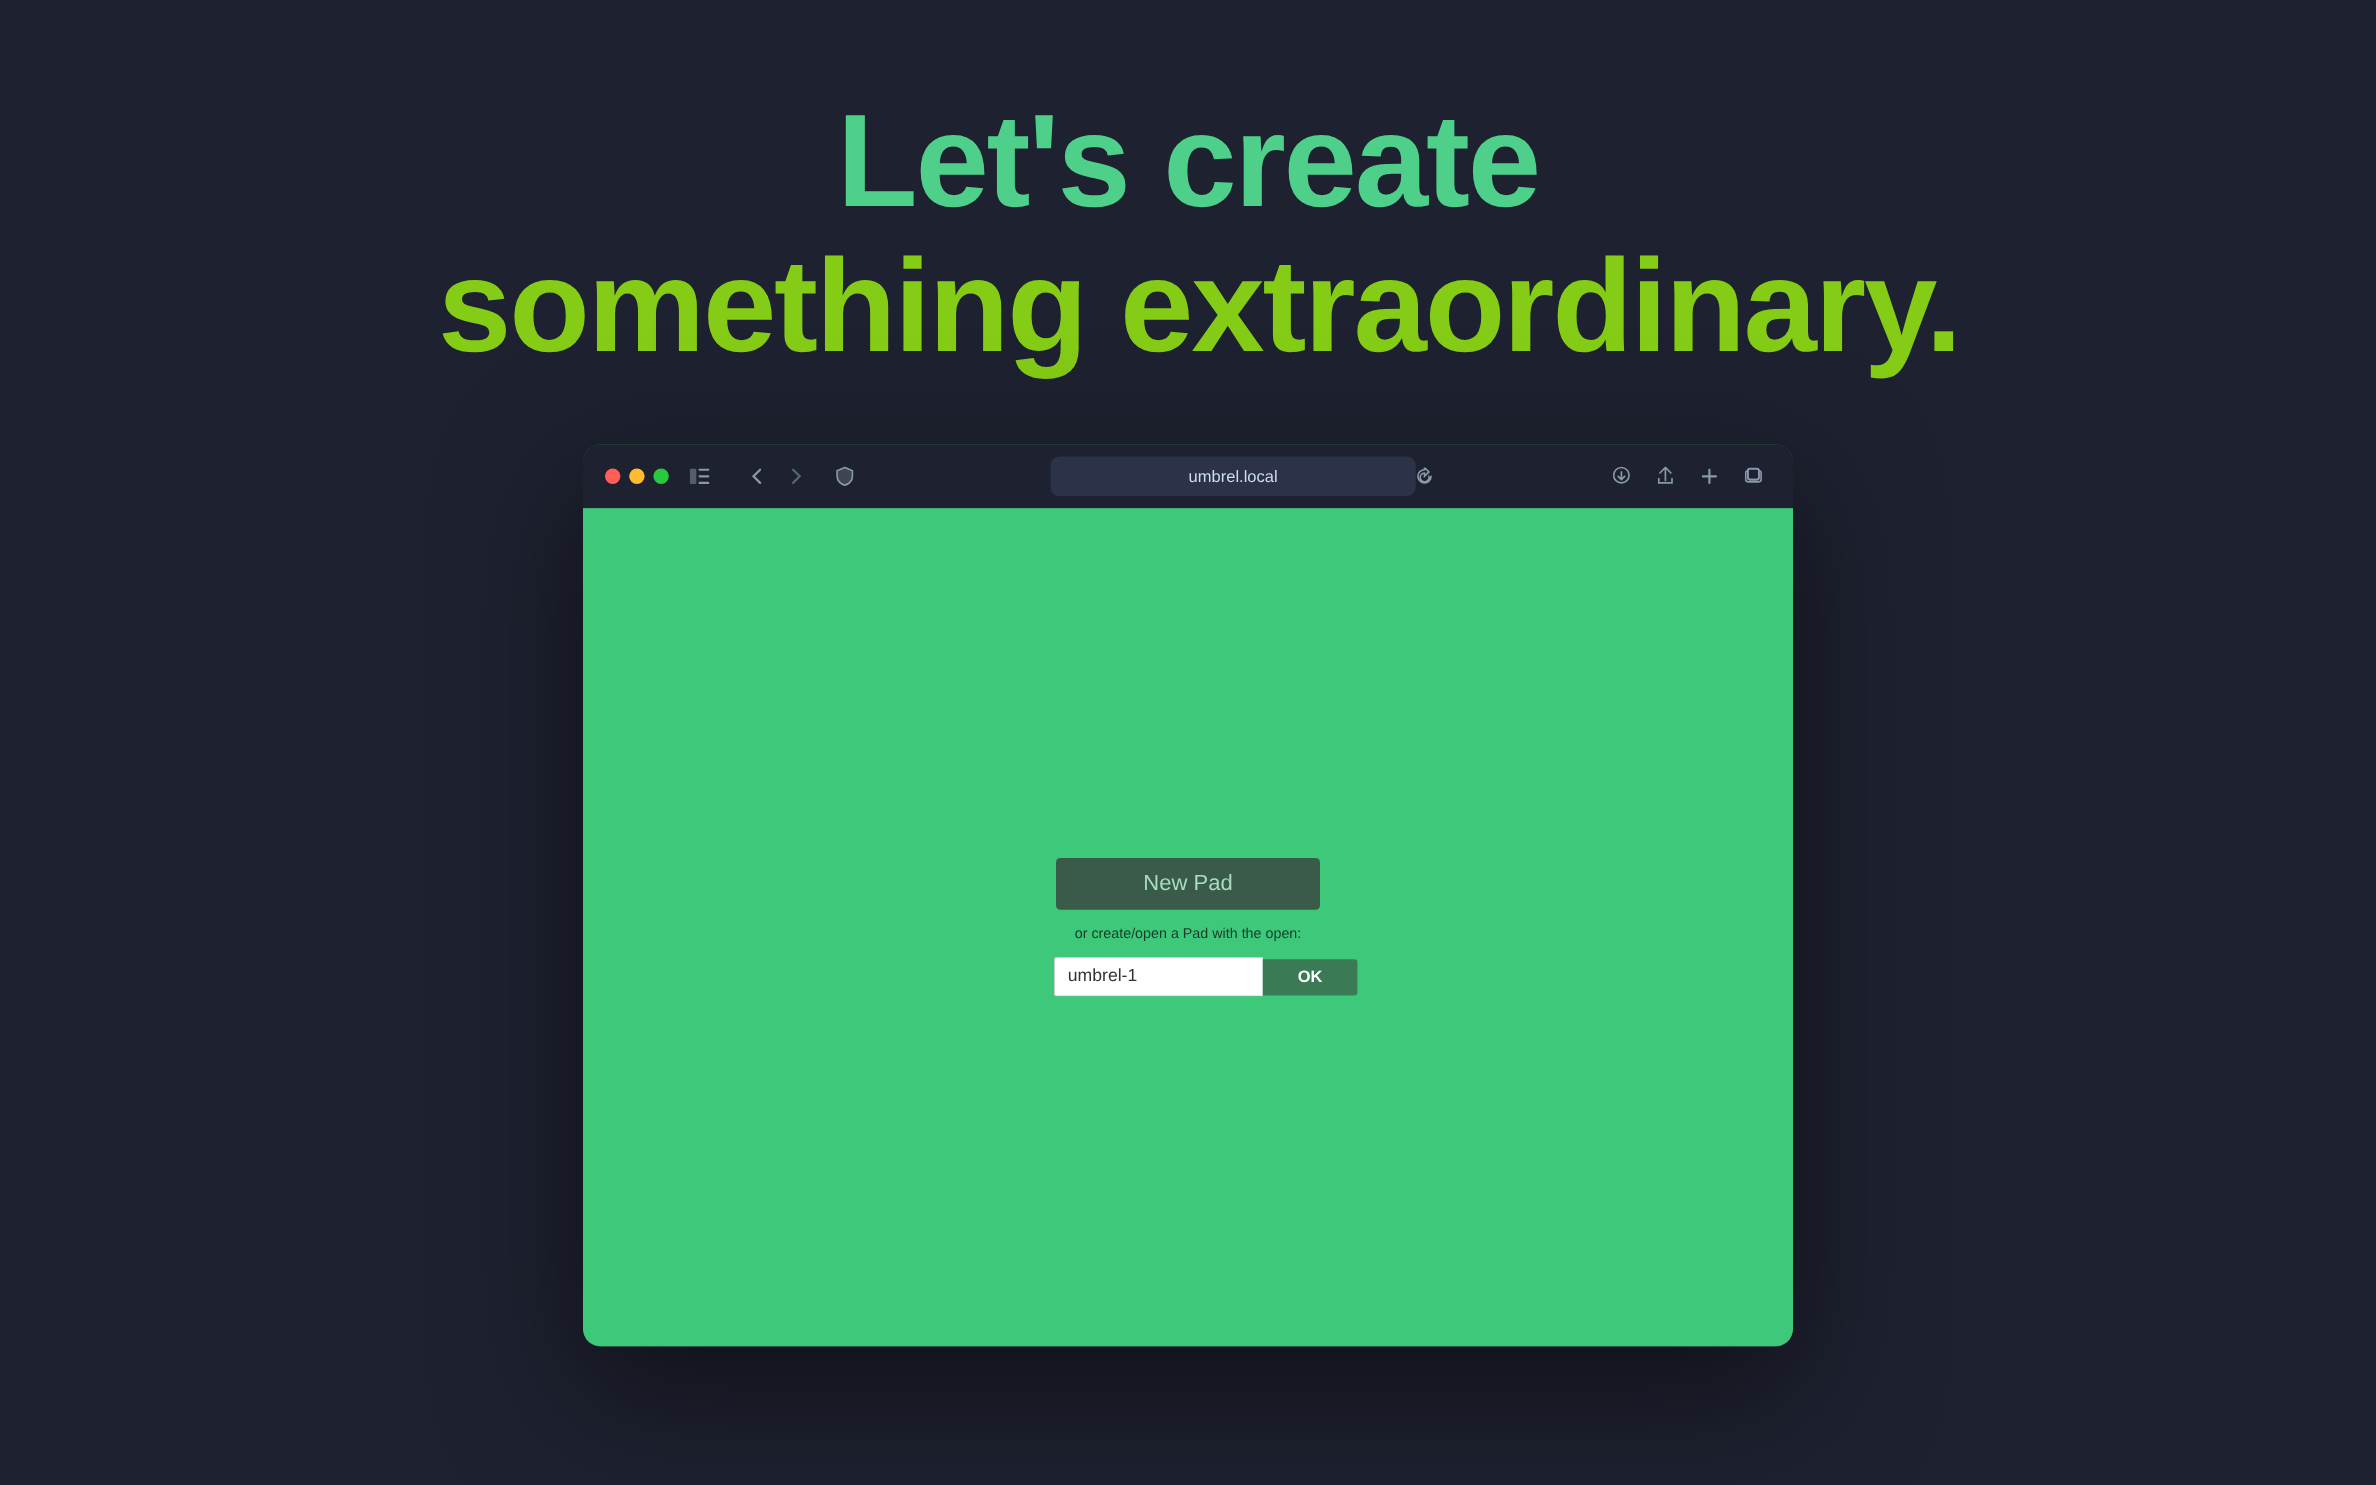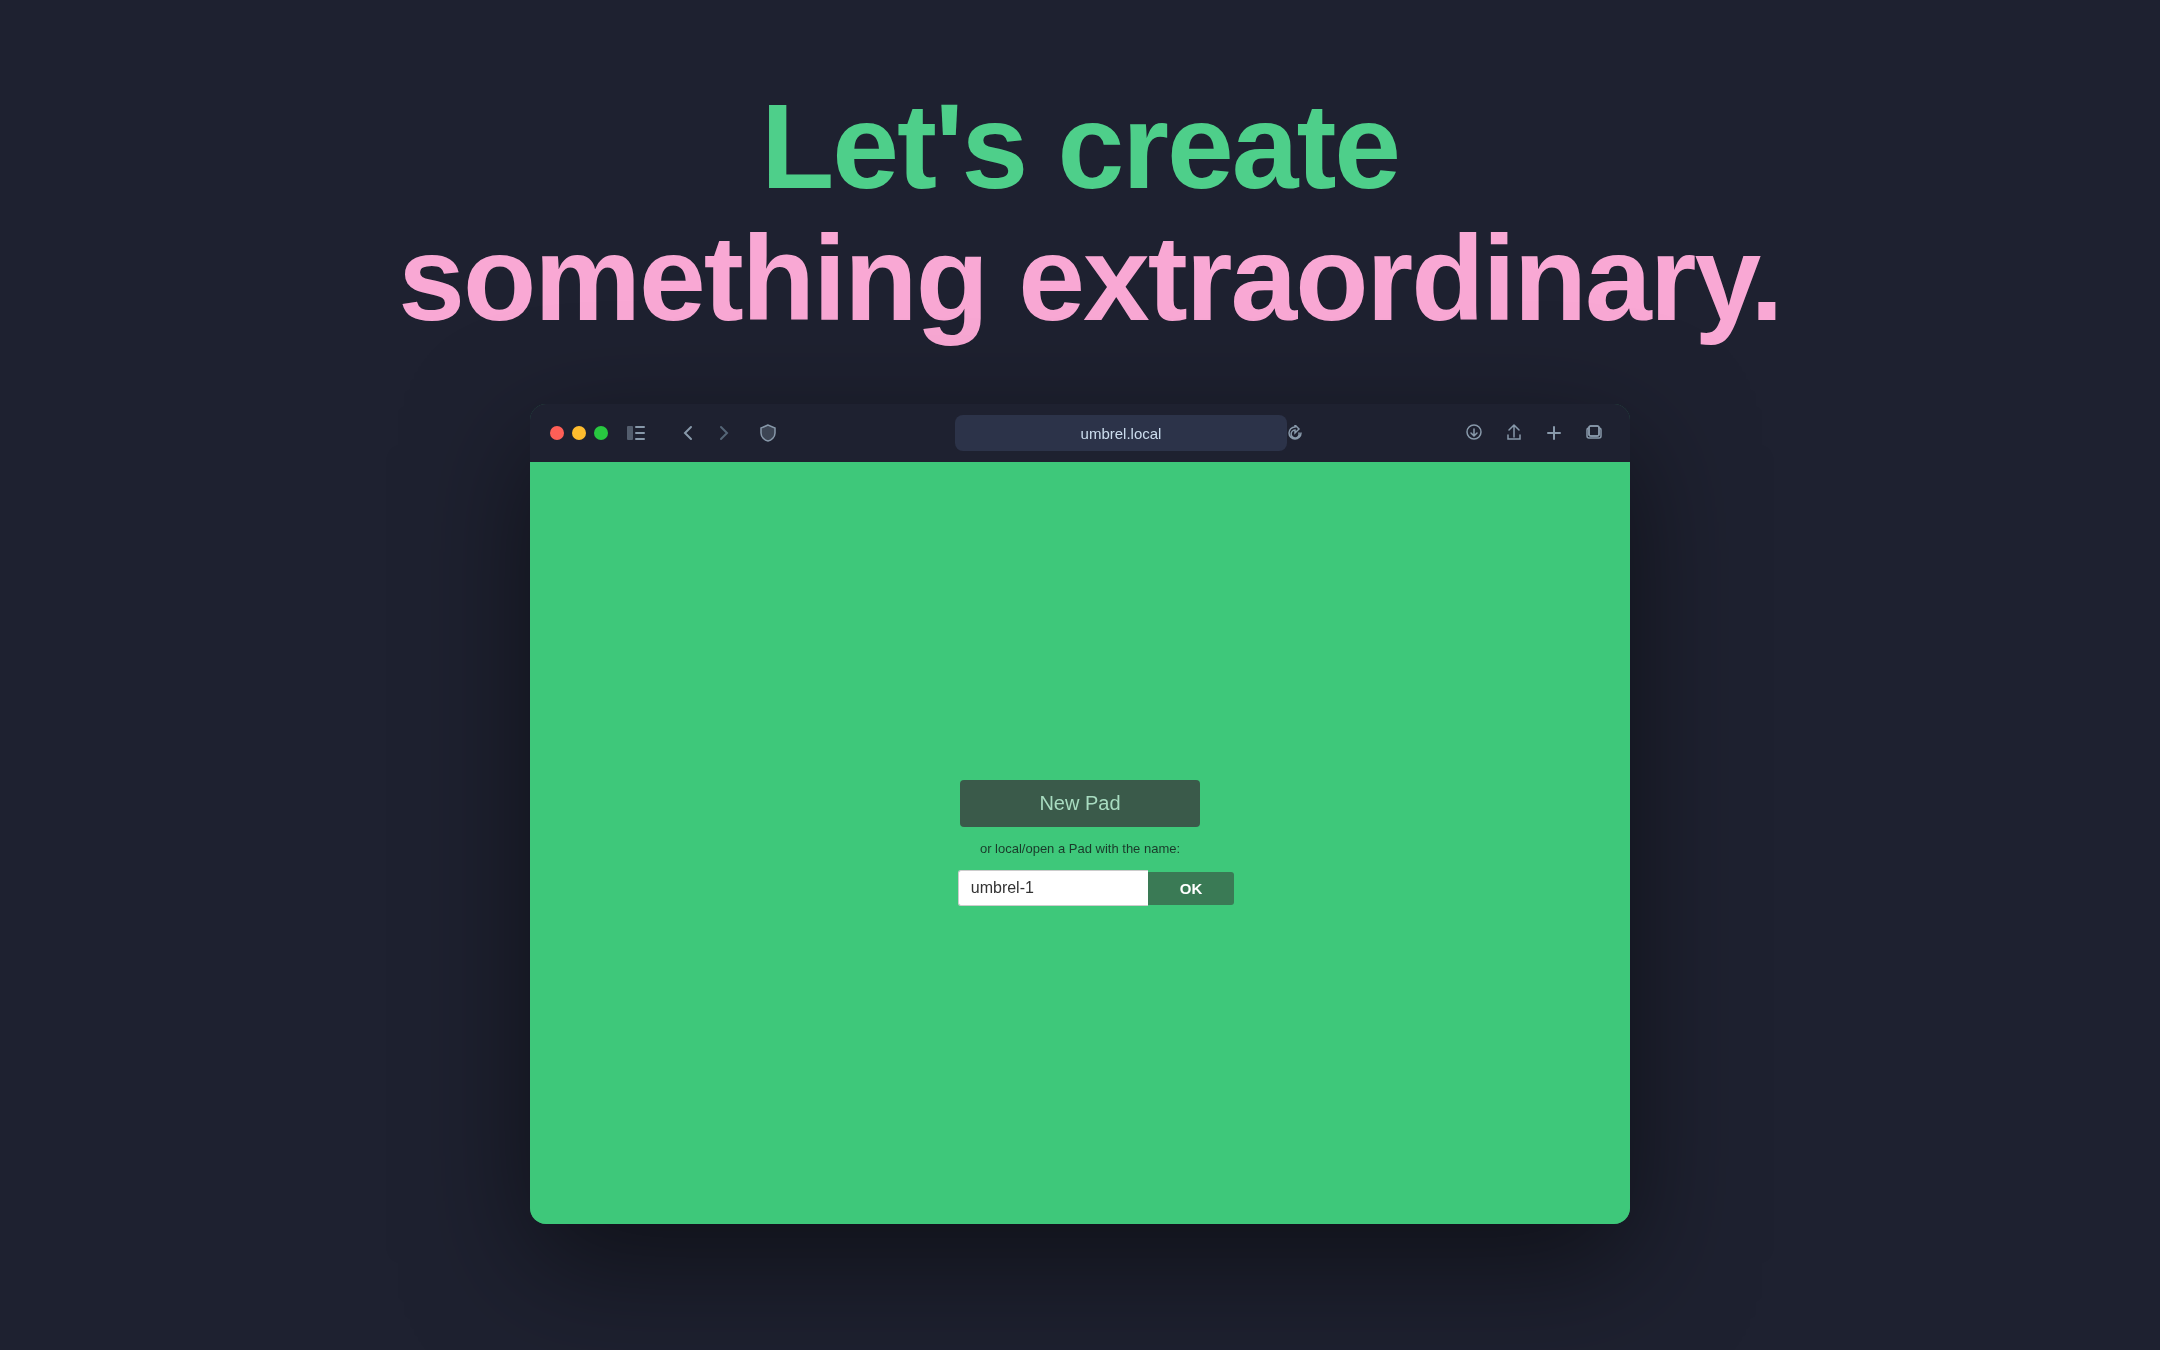--- a/index.html
+++ b/index.html
@@ -26,21 +26,21 @@
       font-size: 120px;
       font-weight: 700;
       color: #4ecf8a;
       line-height: 1.1;
       letter-spacing: -2px;
     }
 
     .headline-line2 {
       font-size: 120px;
       font-weight: 800;
-      color: #f9a8d4;
+      color: #84cc16;
       line-height: 1.1;
       letter-spacing: -2px;
       margin-left: 20px;
     }
 
     
     .browser-window {
       width: 1100px;
       height: 820px;
       background: #2d6b4f;
@@ -327,21 +327,21 @@
       <use href="#pencil" x="550" y="380" transform="translate(550,380) rotate(-120) translate(0,-310) rotate(180)" width="36" height="220"></use>
       <use href="#pencil" x="550" y="380" transform="translate(550,380) rotate(140) translate(0,-300) rotate(180)" width="36" height="220"></use>
       <use href="#pencil" x="550" y="380" transform="translate(550,380) rotate(-140) translate(0,-300) rotate(180)" width="36" height="220"></use>
       <use href="#pencil" x="550" y="380" transform="translate(550,380) rotate(160) translate(0,-290) rotate(180)" width="36" height="220"></use>
       <use href="#pencil" x="550" y="380" transform="translate(550,380) rotate(-160) translate(0,-290) rotate(180)" width="36" height="220"></use>
       <use href="#pencil" x="550" y="380" transform="translate(550,380) rotate(180) translate(0,-280) rotate(180)" width="36" height="220"></use>
     </svg>
 
     <div class="center-ui">
       <button class="new-pad-button">New Pad</button>
-      <div class="create-open-text">or local/open a Pad with the name:</div>
+      <div class="create-open-text">or create/open a Pad with the open:</div>
       <div class="name-input-row">
         <input class="pad-name-input" type="text" value="umbrel-1" style="">
         <button class="ok-button">OK</button>
       </div>
     </div>
 
   </div>
 </div>
 
 </body></html>

